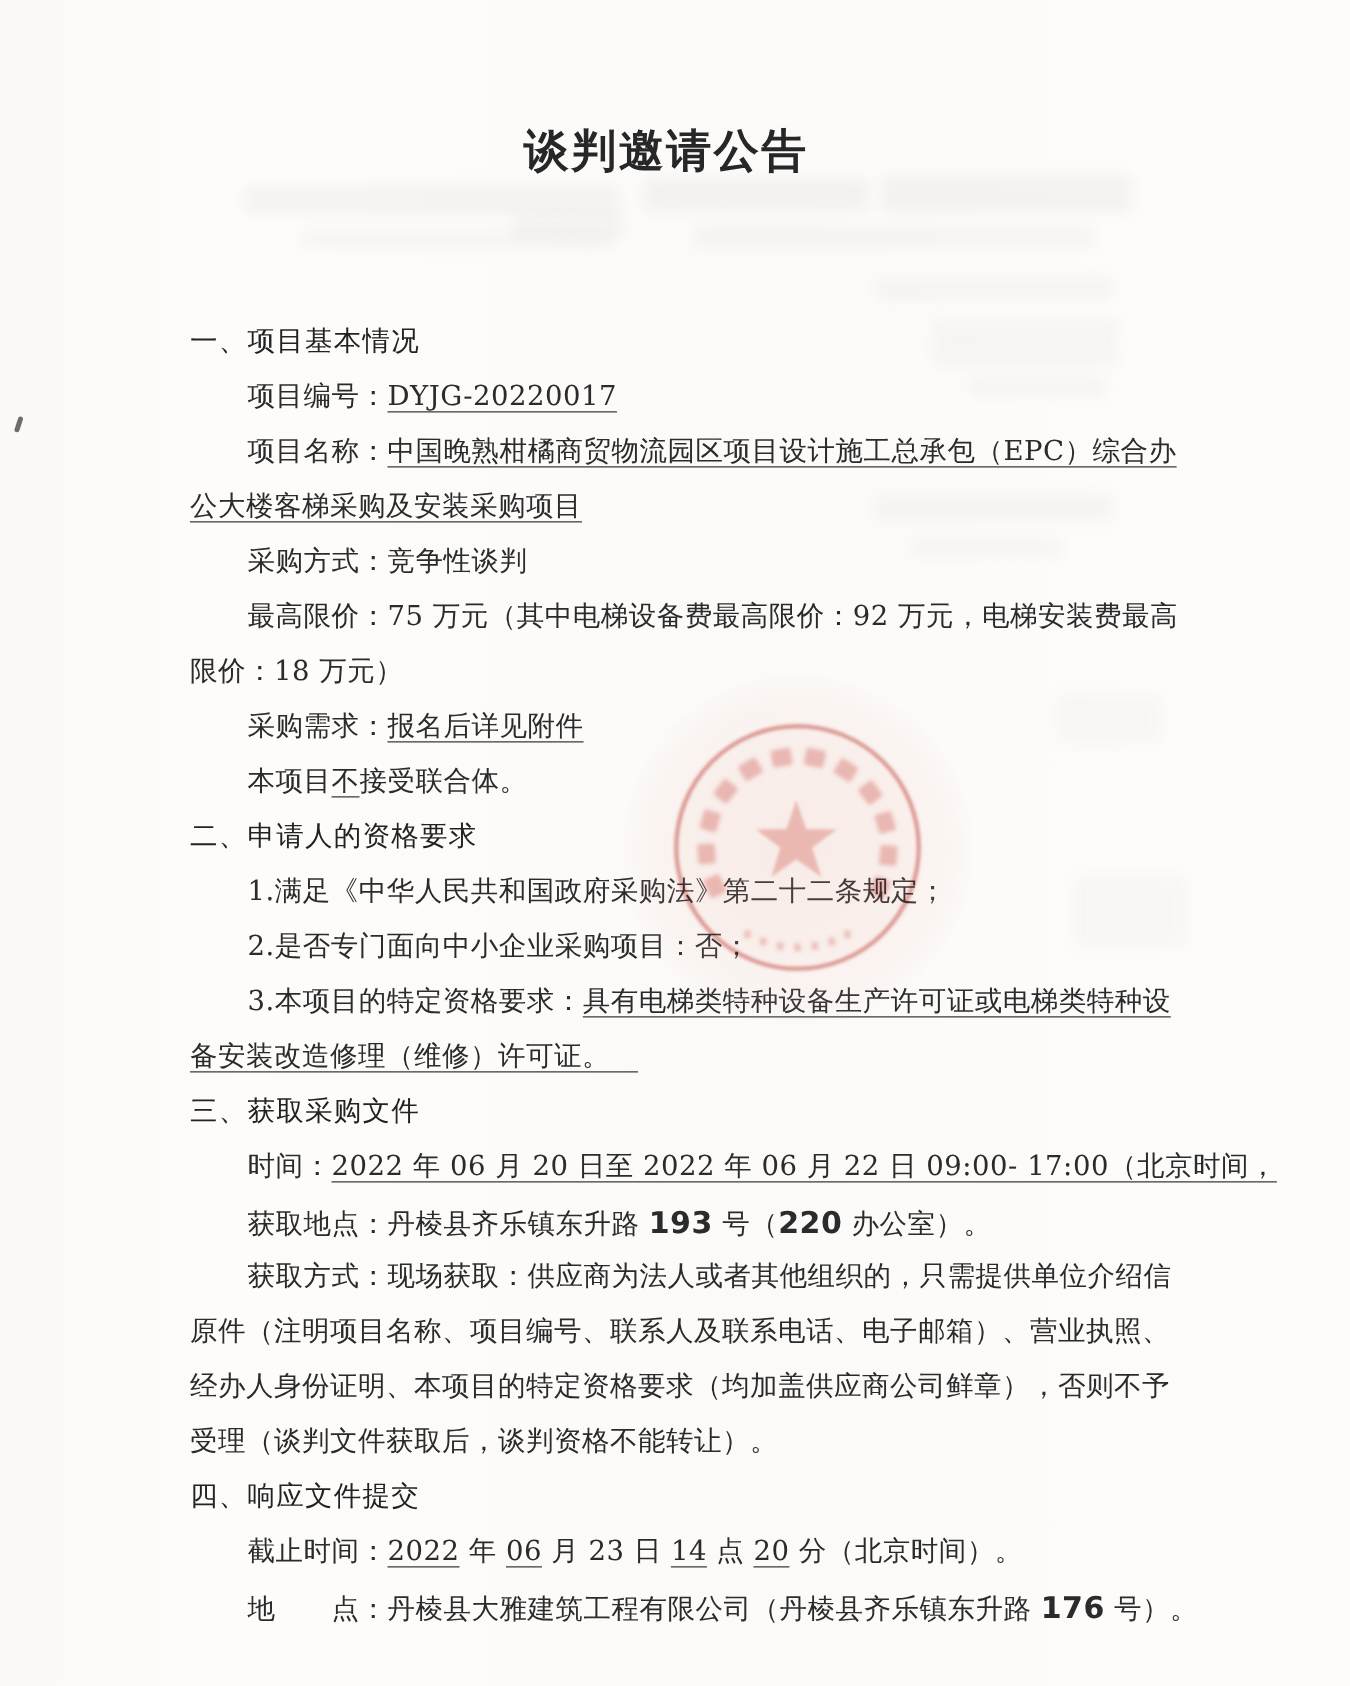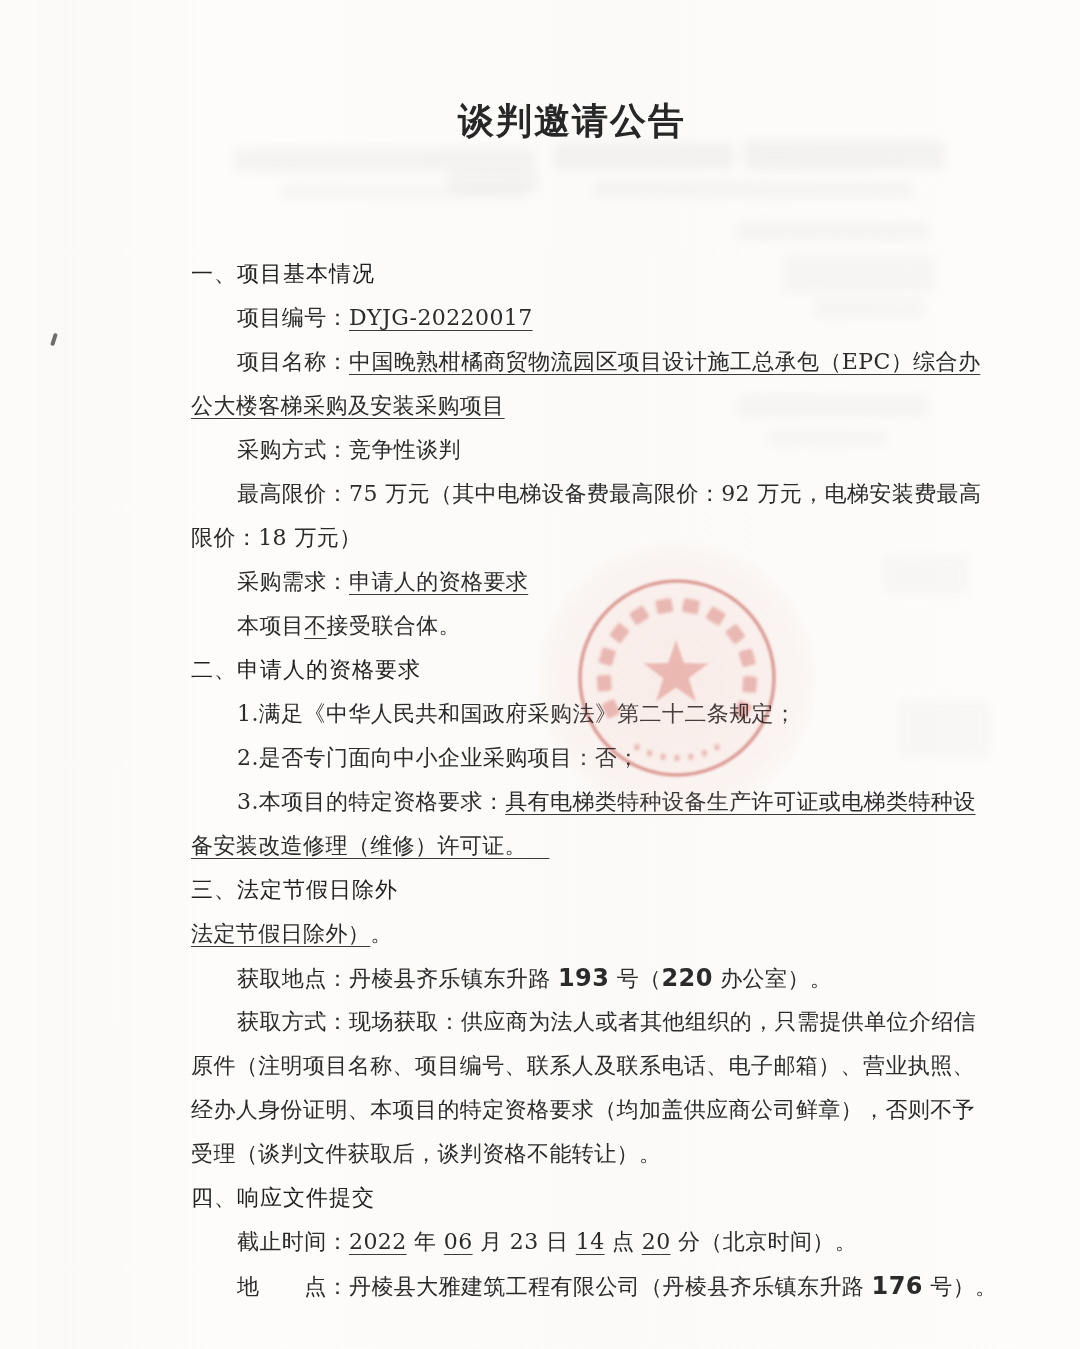--- a/index.html
+++ b/index.html
@@ -4,21 +4,20 @@
 <style>
   html,body{margin:0;padding:0;}
   body{
     width:1080px;height:1349px;position:relative;overflow:hidden;
     background:#fcfbf9;
     font-family:"DejaVu Serif","Liberation Serif",serif;
   }
   .page{
     position:absolute;inset:0;
     background:linear-gradient(90deg,#faf9f7 0%,#fdfcfa 18%,#fbfaf8 55%,#fdfcfb 100%);
-    margin-left:39px;
   }
   
   .smudge{position:absolute;background:#8f8f8f;filter:blur(5px);border-radius:4px;pointer-events:none;}
   .stray-mark{position:absolute;left:13px;top:333px;width:4px;height:13px;background:#4a4a4a;
     opacity:.8;border-radius:2px;transform:rotate(18deg);}
   
   .doc-title{
     position:absolute;top:97px;left:0;width:1066px;text-align:center;
     font-size:36px;font-weight:700;color:#272727;letter-spacing:2px;
     font-family:"DejaVu Serif","Liberation Serif",serif;
@@ -71,29 +70,29 @@
   <div class="doc-title">谈判邀请公告</div>
 
   <div class="doc">
       <div class="line heading"><span class="seg">一、项目基本情况</span></div>
       <div class="line body ind"><span class="seg">项目编号：</span><span class="seg u">DYJG-20220017</span></div>
       <div class="line body ind"><span class="seg">项目名称：</span><span class="seg u">中国晚熟柑橘商贸物流园区项目设计施工总承包（EPC）综合办</span></div>
       <div class="line body"><span class="seg u">公大楼客梯采购及安装采购项目</span></div>
       <div class="line body ind"><span class="seg">采购方式：竞争性谈判</span></div>
       <div class="line body ind"><span class="seg">最高限价：75 万元（其中电梯设备费最高限价：92 万元，电梯安装费最高</span></div>
       <div class="line body"><span class="seg">限价：18 万元）</span></div>
-      <div class="line body ind"><span class="seg">采购需求：</span><span class="seg u">申请人的资格要求</span></div>
+      <div class="line body ind"><span class="seg">采购需求：</span><span class="seg u">报名后详见附件</span></div>
       <div class="line body ind"><span class="seg">本项目</span><span class="seg u">不</span><span class="seg">接受联合体。</span></div>
       <div class="line heading"><span class="seg">二、申请人的资格要求</span></div>
       <div class="line body ind"><span class="seg">1.满足《中华人民共和国政府采购法》第二十二条规定；</span></div>
       <div class="line body ind"><span class="seg">2.是否专门面向中小企业采购项目：否；</span></div>
       <div class="line body ind"><span class="seg">3.本项目的特定资格要求：</span><span class="seg u">具有电梯类特种设备生产许可证或电梯类特种设</span></div>
       <div class="line body"><span class="seg u">备安装改造修理（维修）许可证。</span><span class="seg u">　</span></div>
-      <div class="line heading"><span class="seg">三、法定节假日除外</span></div>
-      <div class="line body"><span class="seg u">法定节假日除外）</span><span class="seg">。</span></div>
+      <div class="line heading"><span class="seg">三、获取采购文件</span></div>
+      <div class="line body ind"><span class="seg">时间：</span><span class="seg u">2022 年 06 月 20 日至 2022 年 06 月 22 日 09:00- 17:00（北京时间，</span></div>
       <div class="line body ind"><span class="seg">获取地点：丹棱县齐乐镇东升路 </span><span class="seg b">193</span><span class="seg"> 号（</span><span class="seg b">220</span><span class="seg"> 办公室）。</span></div>
       <div class="line body ind"><span class="seg">获取方式：现场获取：供应商为法人或者其他组织的，只需提供单位介绍信</span></div>
       <div class="line body"><span class="seg">原件（注明项目名称、项目编号、联系人及联系电话、电子邮箱）、营业执照、</span></div>
       <div class="line body"><span class="seg">经办人身份证明、本项目的特定资格要求（均加盖供应商公司鲜章），否则不予</span></div>
       <div class="line body"><span class="seg">受理（谈判文件获取后，谈判资格不能转让）。</span></div>
       <div class="line heading"><span class="seg">四、响应文件提交</span></div>
       <div class="line body ind"><span class="seg">截止时间：</span><span class="seg u">2022</span><span class="seg"> 年 </span><span class="seg u">06</span><span class="seg"> 月 23 日 </span><span class="seg u">14</span><span class="seg"> 点 </span><span class="seg u">20</span><span class="seg"> 分（北京时间）。</span></div>
       <div class="line body ind"><span class="seg">地　　点：丹棱县大雅建筑工程有限公司（丹棱县齐乐镇东升路 </span><span class="seg b">176</span><span class="seg"> 号）。</span></div>
     </div>
 

